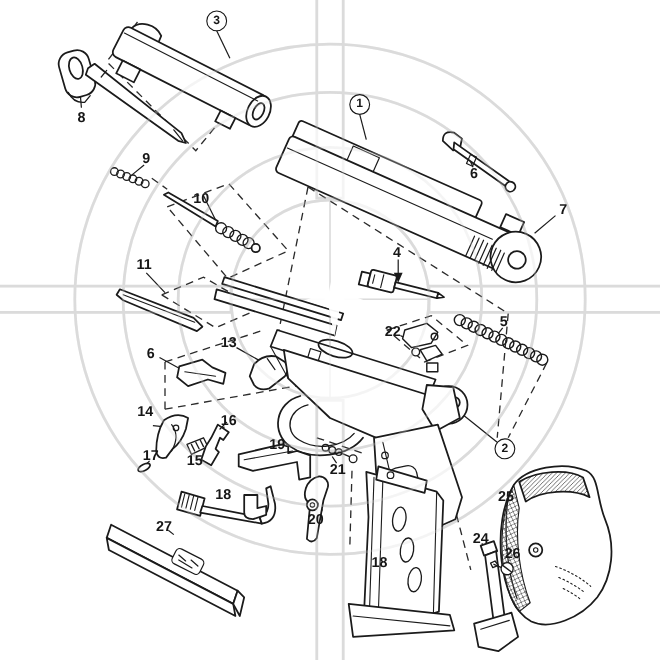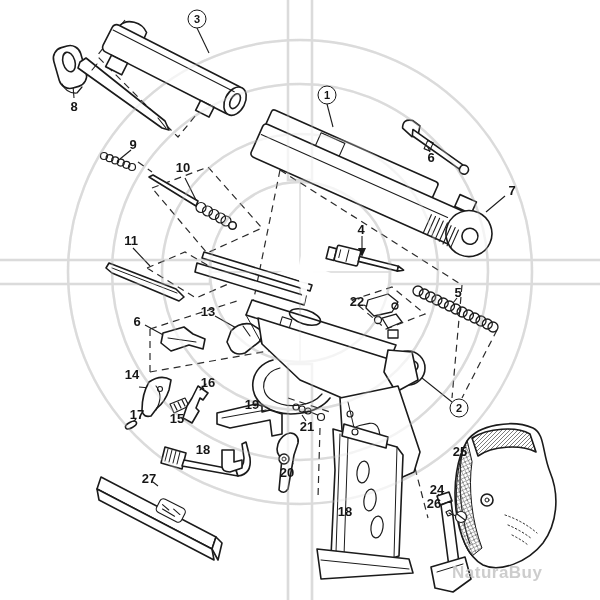--- a/index.html
+++ b/index.html
@@ -319,33 +319,32 @@
 
   <div class="plabel circled" style="left:327px;top:95px">1</div>
   <div class="plabel circled" style="left:459px;top:408px">2</div>
   <div class="plabel circled" style="left:197px;top:19px">3</div>
   <div class="plabel" style="left:361px;top:229px">4</div>
   <div class="plabel" style="left:458px;top:292px">5</div>
   <div class="plabel" style="left:431px;top:157px">6</div>
   <div class="plabel" style="left:512px;top:190px">7</div>
   <div class="plabel" style="left:74px;top:106px">8</div>
   <div class="plabel" style="left:133px;top:144px">9</div>
-  <div class="plabel" style="left:183px;top:167px">10</div>
+  <div class="plabel" style="left:183px;top:180px">10</div>
   <div class="plabel" style="left:131px;top:240px">11</div>
   <div class="plabel" style="left:137px;top:321px">6</div>
   <div class="plabel" style="left:208px;top:311px">13</div>
   <div class="plabel" style="left:132px;top:374px">14</div>
   <div class="plabel" style="left:177px;top:418px">15</div>
   <div class="plabel" style="left:208px;top:382px">16</div>
   <div class="plabel" style="left:137px;top:414px">17</div>
   <div class="plabel" style="left:203px;top:449px">18</div>
   <div class="plabel" style="left:252px;top:404px">19</div>
   <div class="plabel" style="left:287px;top:472px">20</div>
   <div class="plabel" style="left:307px;top:426px">21</div>
   <div class="plabel" style="left:357px;top:301px">22</div>
   <div class="plabel" style="left:345px;top:511px">18</div>
   <div class="plabel" style="left:437px;top:489px">24</div>
   <div class="plabel" style="left:460px;top:451px">25</div>
-  <div class="plabel" style="left:434px;top:503px">26</div>
+  <div class="plabel" style="left:466px;top:503px">26</div>
   <div class="plabel" style="left:149px;top:478px">27</div>
 
-  <div class="wmtext">NaturaBuy</div>
 </div>
 
 </body></html>

